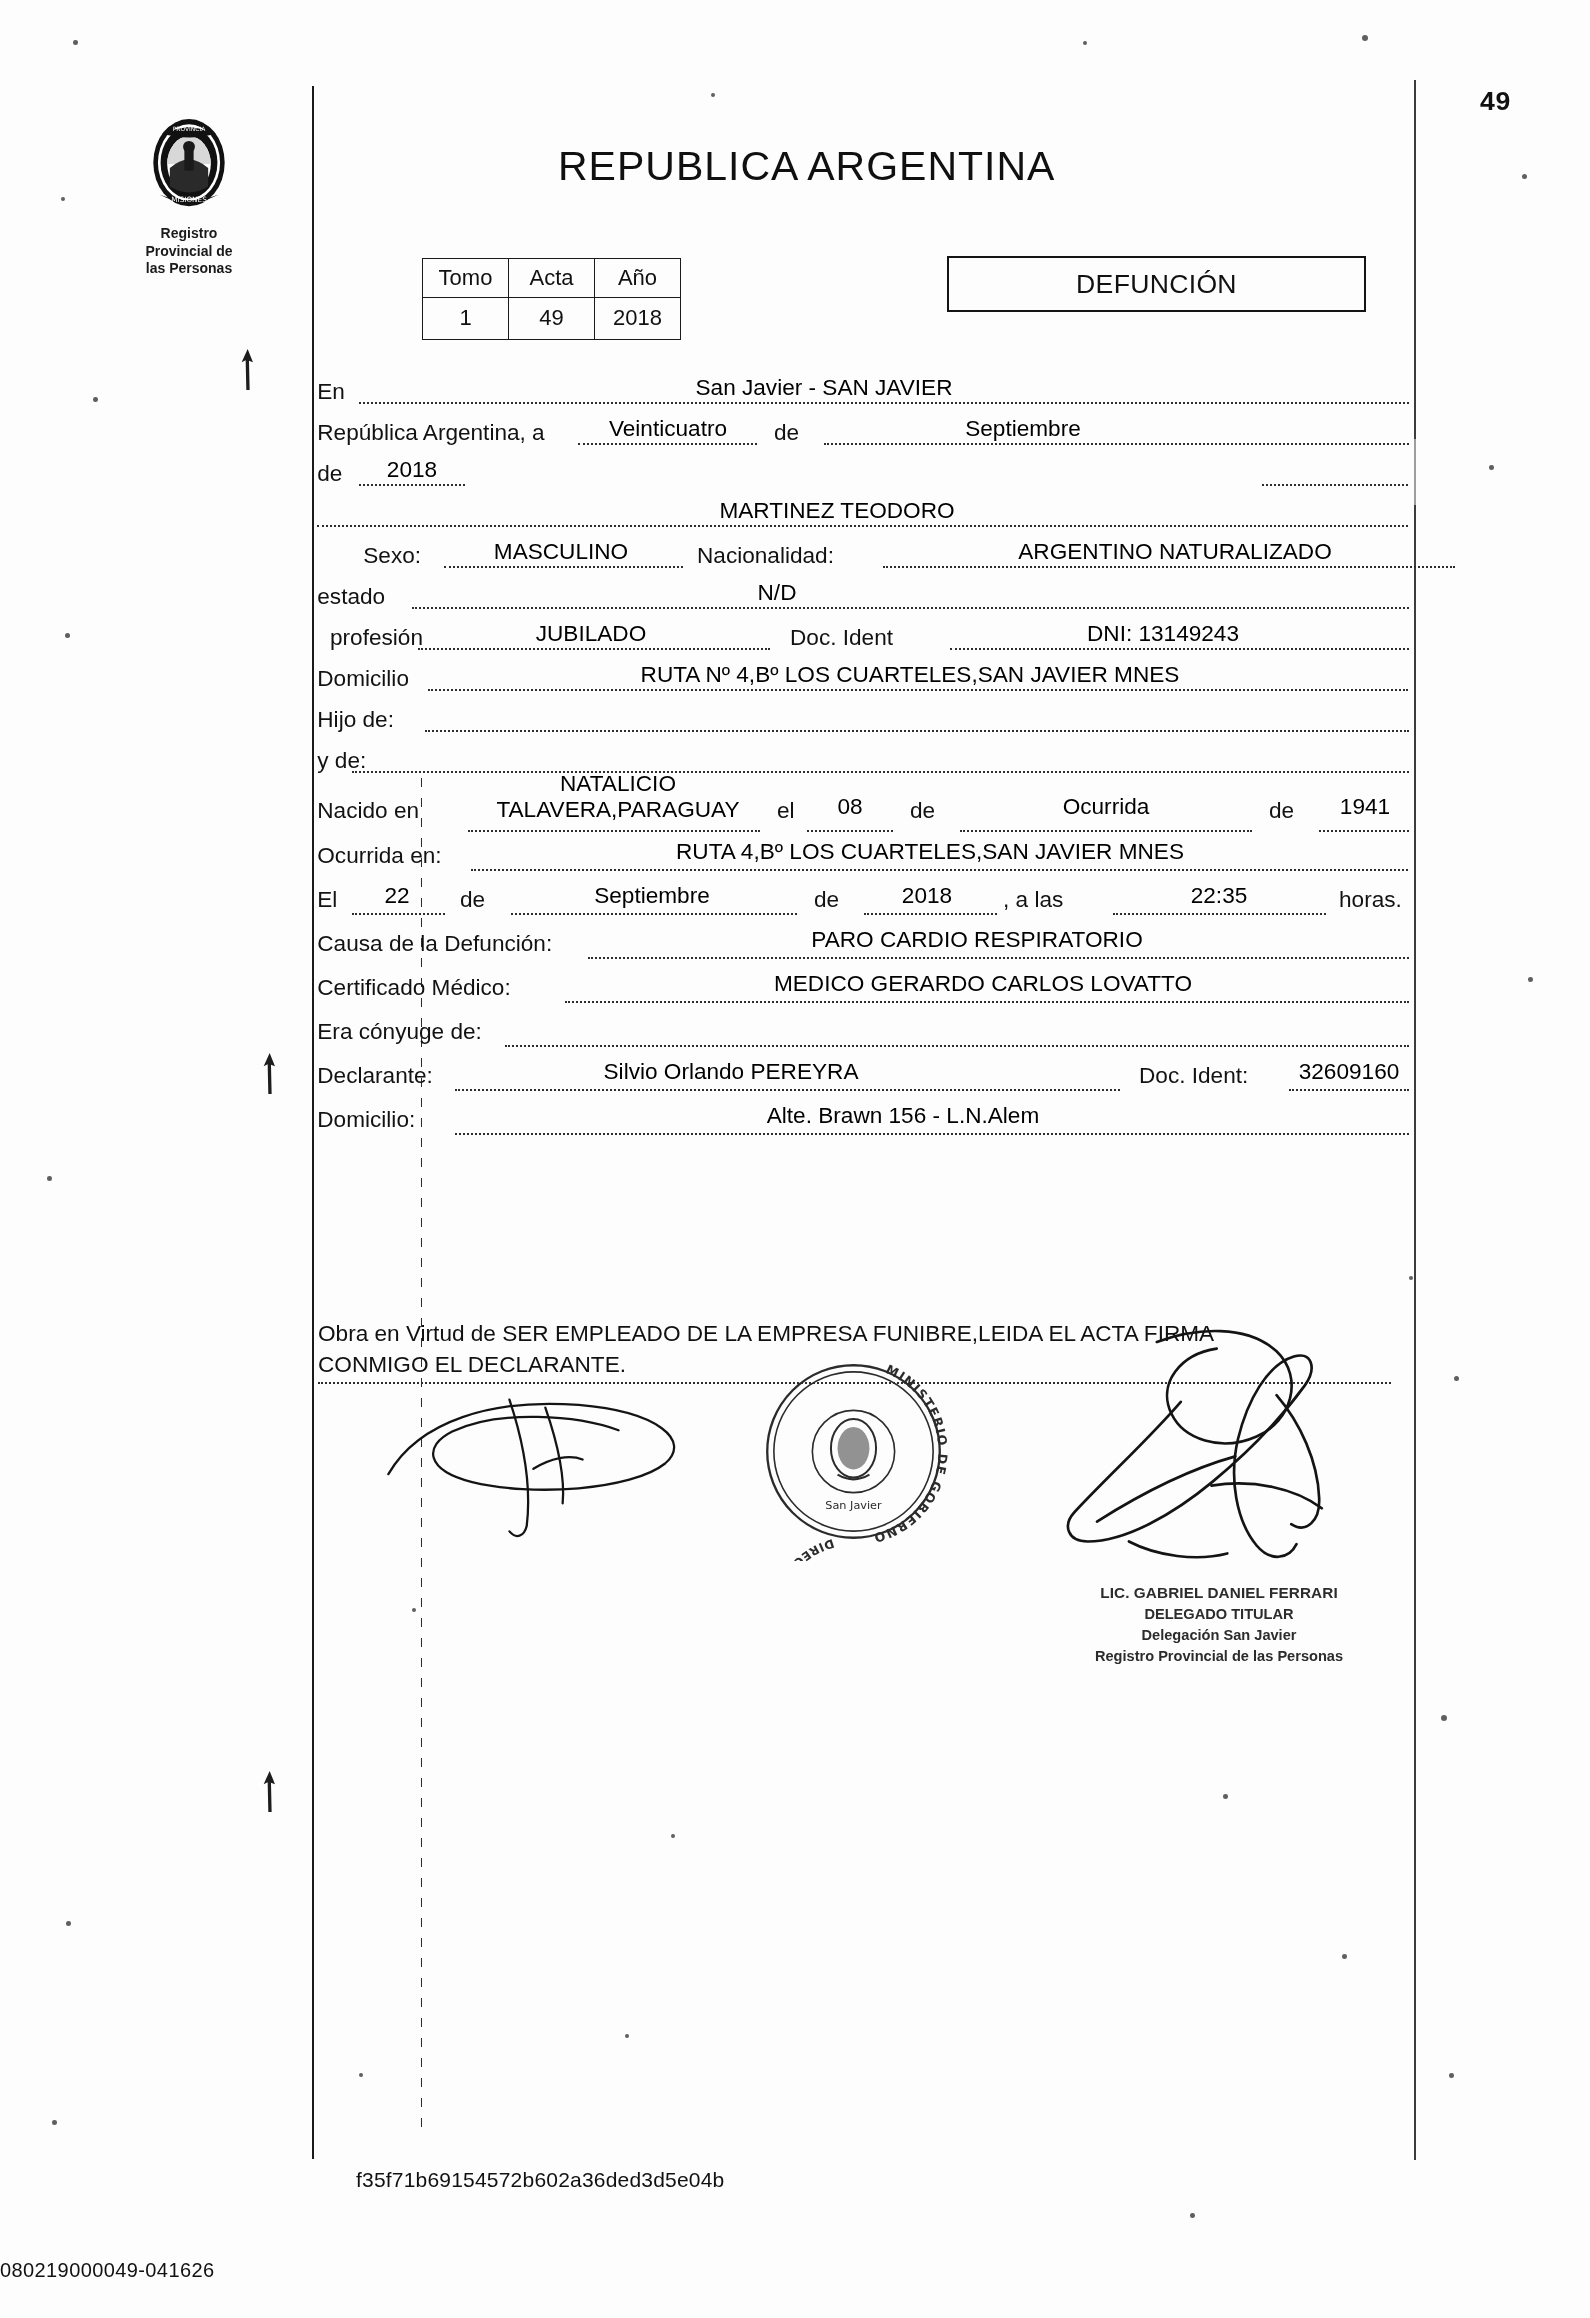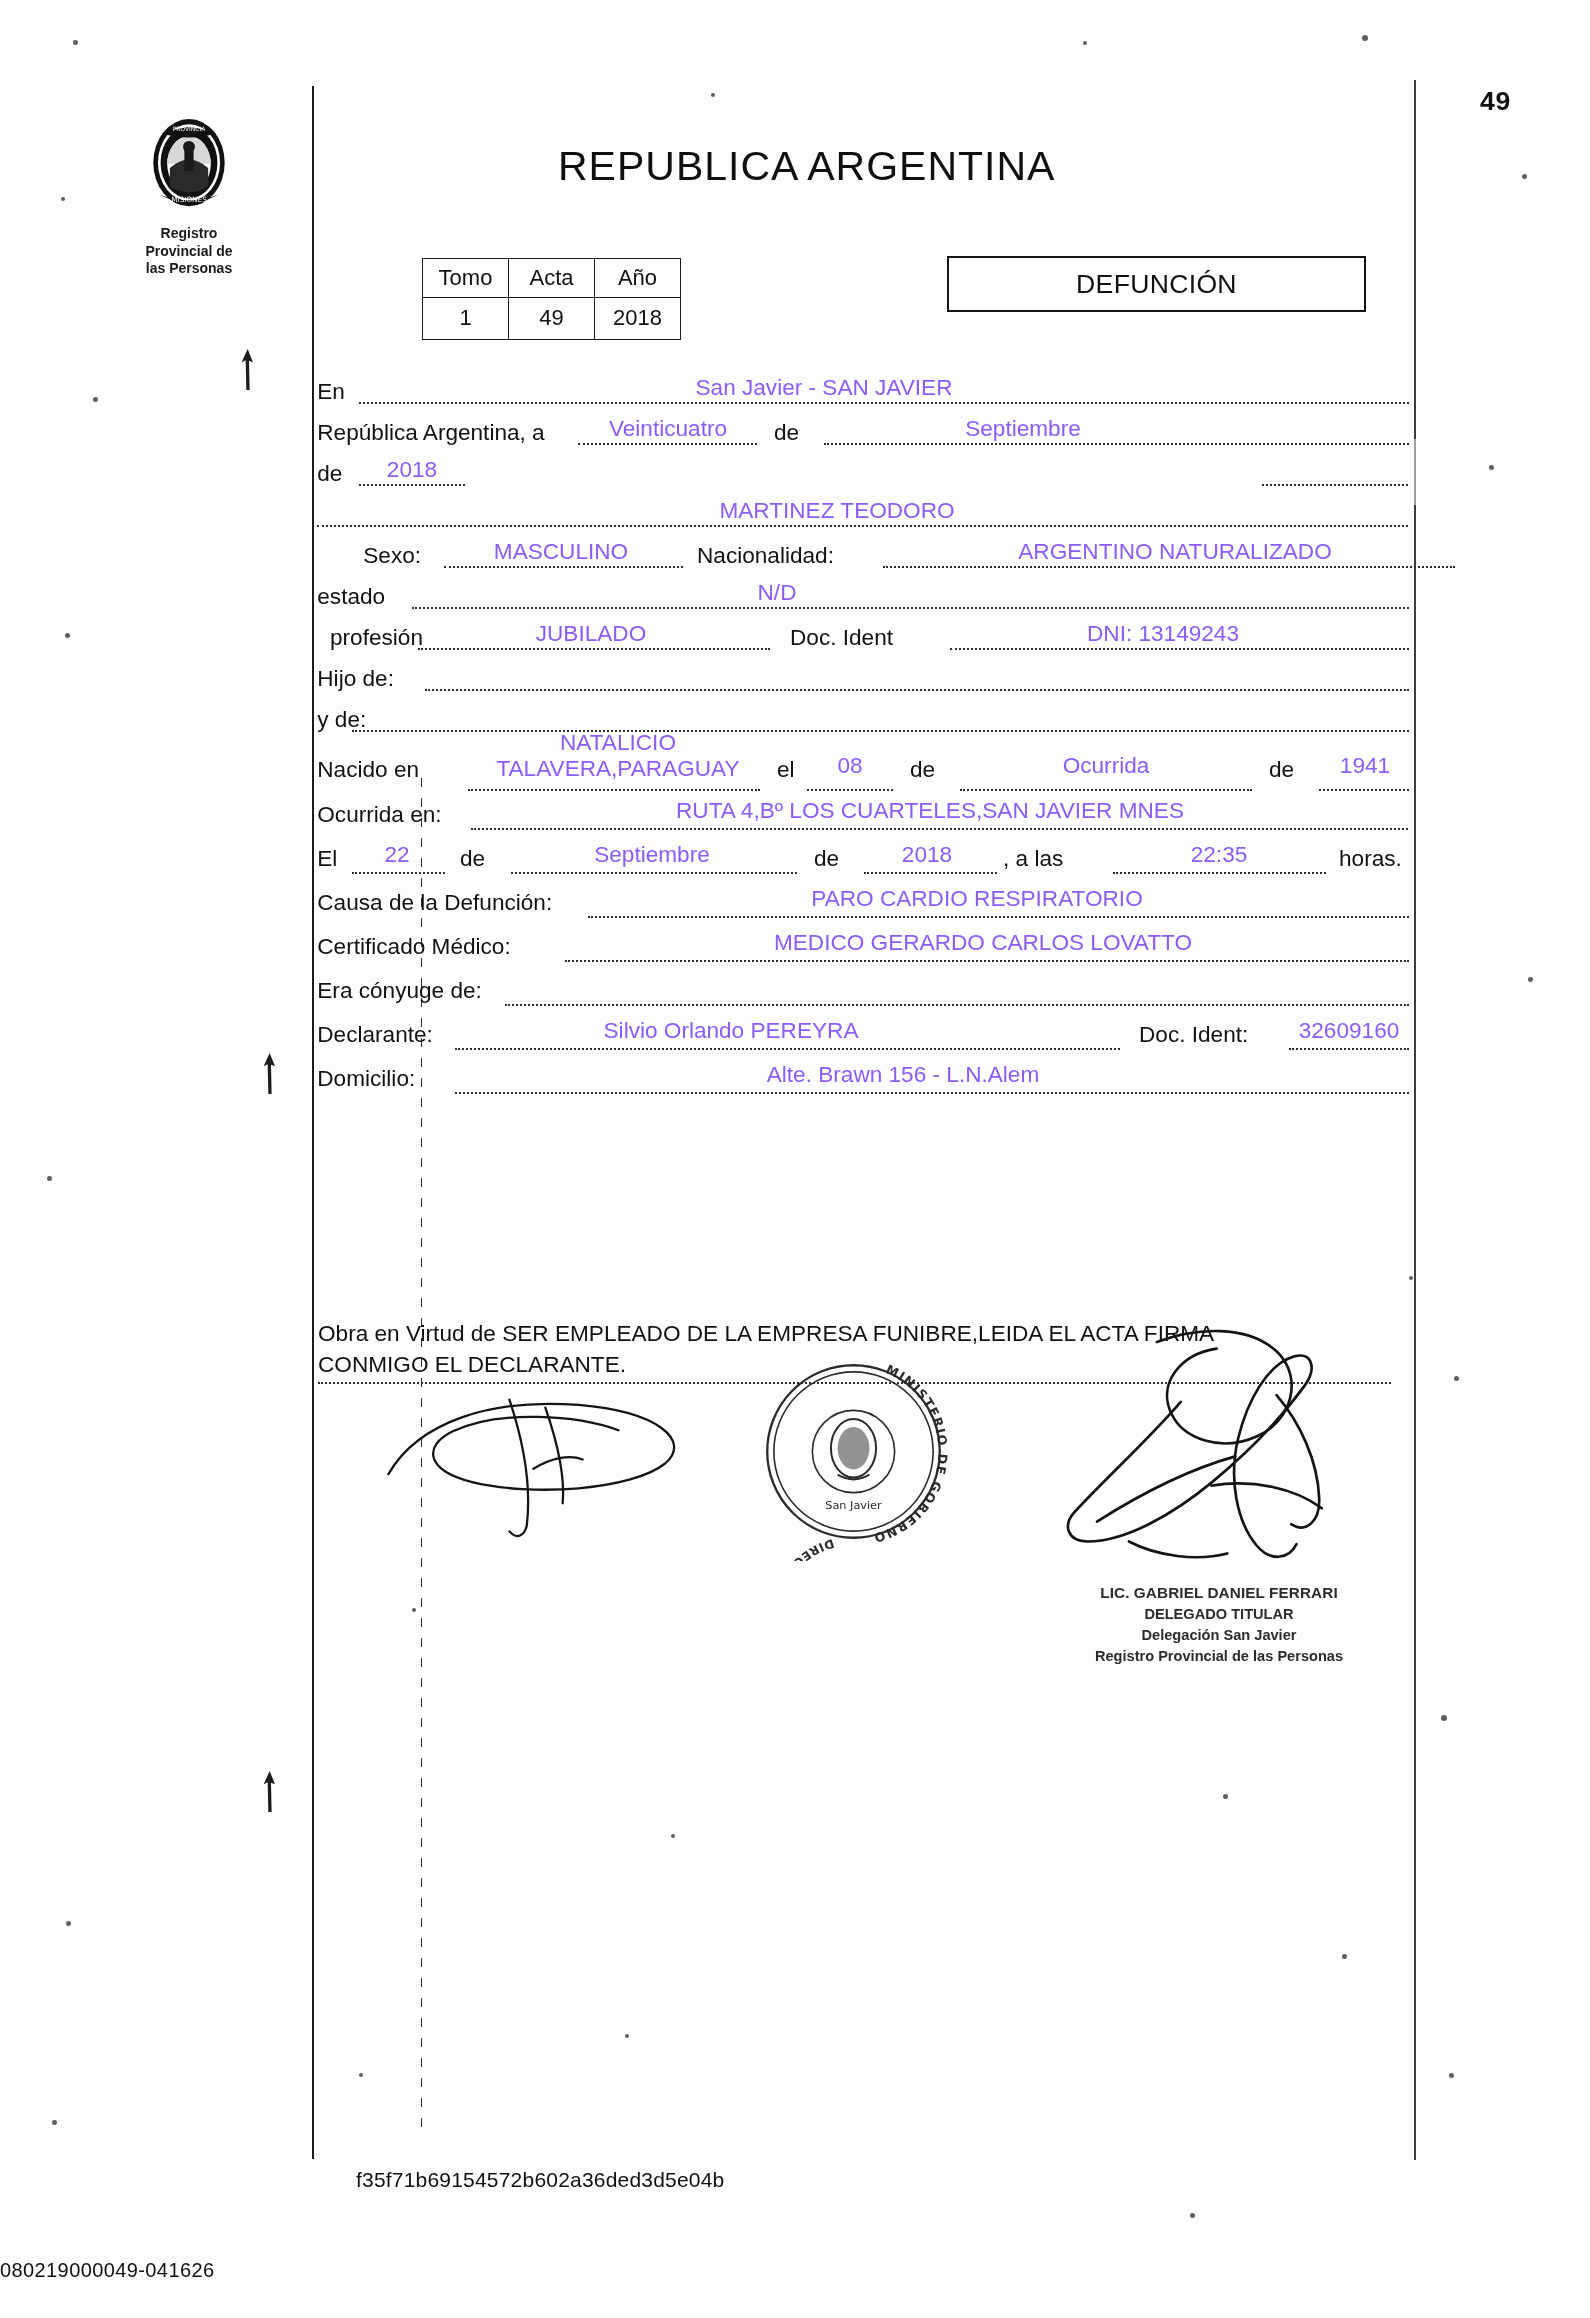--- a/index.html
+++ b/index.html
@@ -153,21 +153,21 @@
   .rule {
     position: absolute;
     bottom: 9.3px;
     border-bottom: 2.7px dotted #2d2d2d;
     height: 0;
   }
   .val {
     position: absolute;
     font-size: 22.6px;
     white-space: nowrap;
-    color: #8b5cf6;
+    color: #000000;
     top: 2.7px;
     text-align: center;
   }
   .val.center { transform: translateX(-50%); }
 
   
   .obra {
     position: absolute;
     left: 318px;
     top: 1319px;
@@ -326,20 +326,25 @@
 
     <div class="row" style="height:41px;">
       <span class="lbl" style="left:18px;">profesión</span>
       <span class="rule" style="left:106px; width:352px;"></span>
       <span class="val center" style="left:279px;">JUBILADO</span>
       <span class="lbl" style="left:478px;">Doc. Ident</span>
       <span class="rule" style="left:638px; width:459px;"></span>
       <span class="val center" style="left:851px;">DNI: 13149243</span>
     </div>
 
+    <div class="row" style="height:41px;">
+      <span class="lbl" style="left:5.3px;">Domicilio</span>
+      <span class="rule" style="left:116px; width:980px;"></span>
+      <span class="val center" style="left:598px;">RUTA Nº 4,Bº LOS CUARTELES,SAN JAVIER MNES</span>
+    </div>
 
     <div class="row" style="height:41px;">
       <span class="lbl" style="left:5.3px;">Hijo de:</span>
       <span class="rule" style="left:113px; width:984px;"></span>
       <span class="val center" style="left:598px;"></span>
     </div>
 
     <div class="row" style="height:41px;">
       <span class="lbl" style="left:5.3px;">y de:</span>
       <span class="rule" style="left:40px; width:1057px;"></span>

